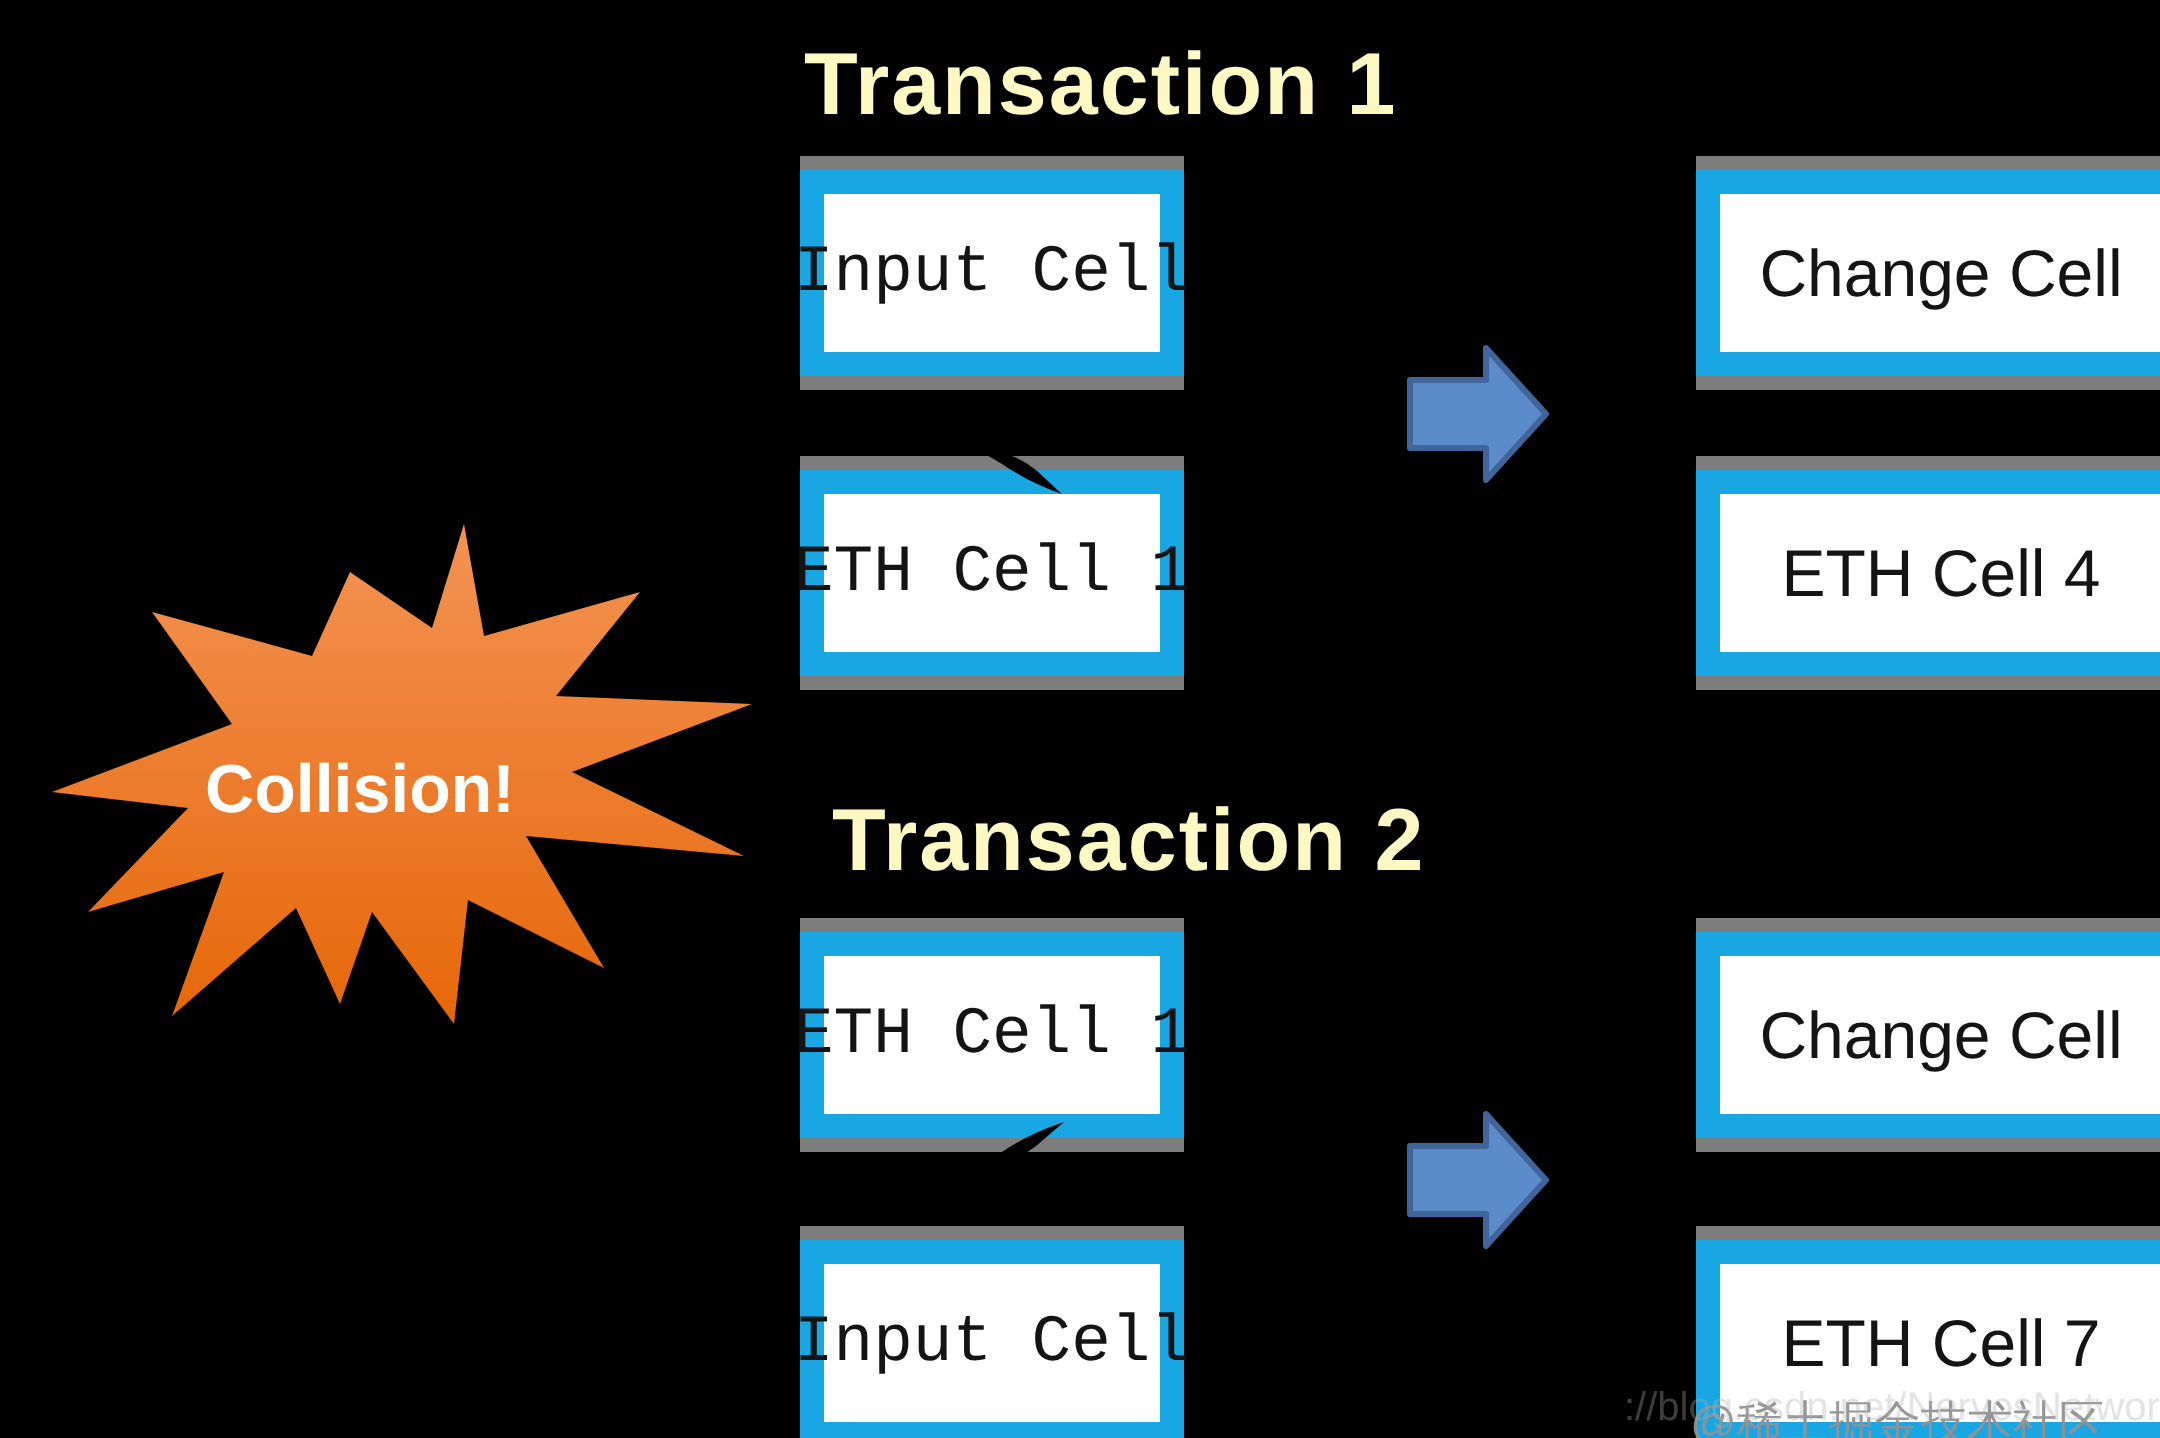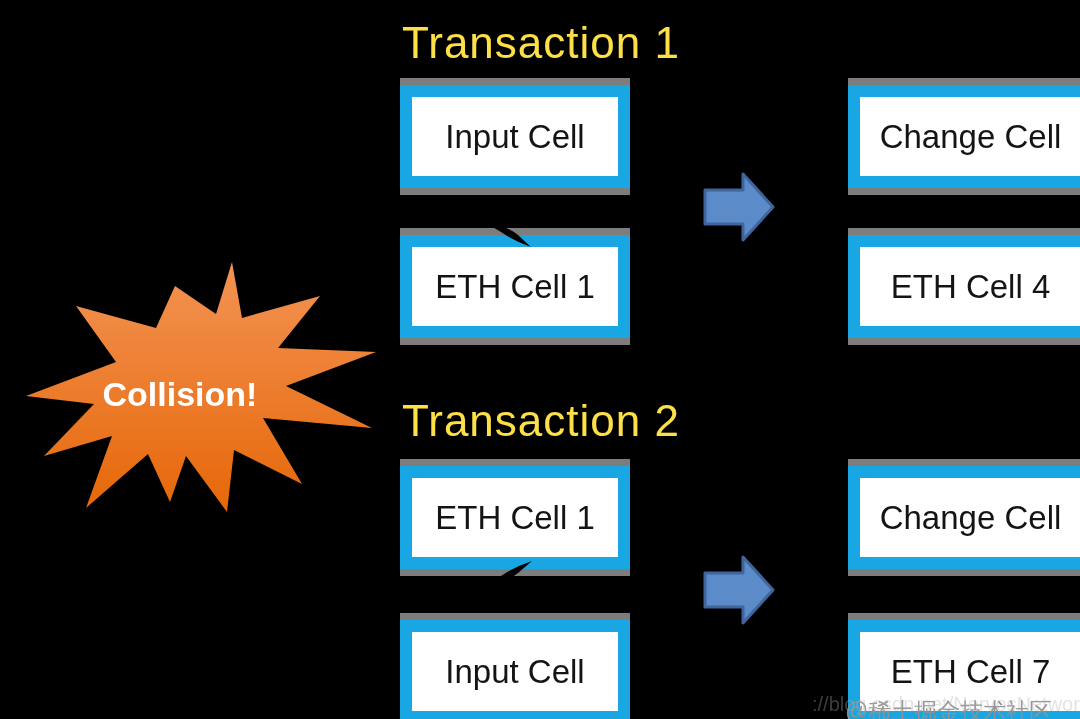--- a/index.html
+++ b/index.html
@@ -6,22 +6,22 @@
   body{
     width:1080px;height:719px;
     background:#000;
     position:relative;
     overflow:hidden;
     font-family:"Liberation Sans", sans-serif;
   }
   .title{
     position:absolute;
     font-size:44px;
-    font-weight:normal;
-    color:#fde047;
+    font-weight:bold;
+    color:#fef9c3;
     letter-spacing:1px;
     white-space:nowrap;
   }
   .cellwrap{position:absolute;}
   .strip{
     position:absolute;left:0;right:0;height:7px;
     background:#7d7d7d;
   }
   .strip-top{top:-7px;}
   .strip-bottom{bottom:-7px;}
@@ -29,21 +29,21 @@
     position:absolute;inset:0;
     background:#ffffff;
     border:12px solid #18a7e3;
     display:flex;align-items:center;justify-content:center;
   }
   .cell-label{
     font-size:33px;
     color:#141414;
     white-space:nowrap;
   }
-  .w-mid{left:400px;width:230px;height:103px;}
+  .w-mid{left:400px;width:192px;height:103px;font-family:Liberation Mono, monospace;}
   .w-right{left:848px;width:245px;height:103px;}
   .row1{top:85px;}
   .row2{top:235px;}
   .row3{top:466px;}
   .row4{top:620px;}
   .flow-arrow{position:absolute;width:72px;height:74px;}
   .fa1{left:703px;top:170px;}
   .fa2{left:703px;top:553px;}
   .swoosh{position:absolute;width:60px;height:32px;}
   .sw1{left:478px;top:220px;}
@@ -99,21 +99,21 @@
 </div>
 
 <div class="cellwrap w-right row2">
   <div class="strip strip-top"></div>
   <div class="cell-box">
     <span class="cell-label">ETH Cell 4</span>
   </div>
   <div class="strip strip-bottom"></div>
 </div>
 
-<div class="title" style="left:402px;top:396px;">Transaction 2</div>
+<div class="title" style="left:416px;top:396px;">Transaction 2</div>
 
 <div class="cellwrap w-mid row3">
   <div class="strip strip-top"></div>
   <div class="cell-box">
     <span class="cell-label">ETH Cell 1</span>
   </div>
   <div class="strip strip-bottom"></div>
 </div>
 
 <div class="cellwrap w-mid row4">

